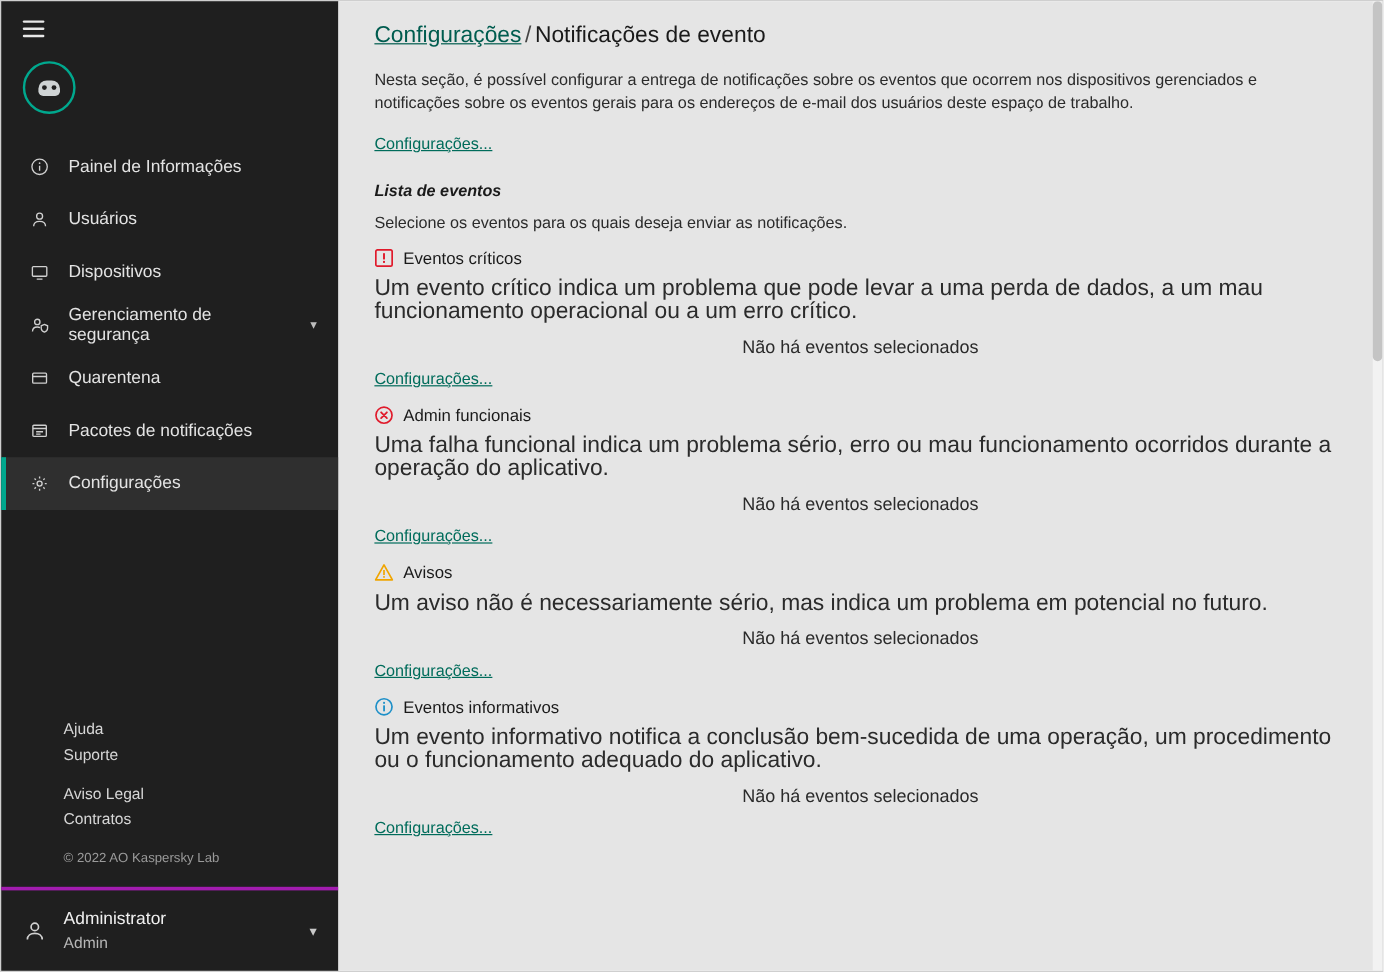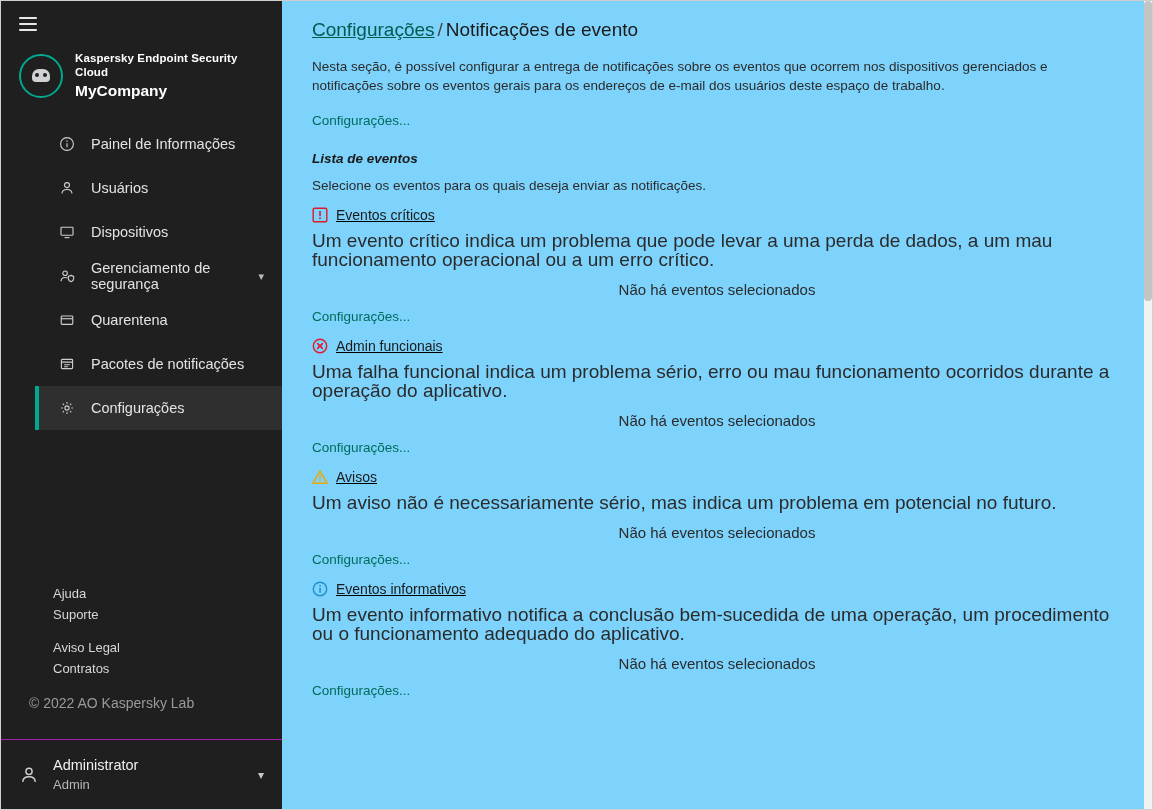--- a/index.html
+++ b/index.html
@@ -105,21 +105,20 @@
   .nav-item {
     display: flex;
     align-items: center;
     height: 44px;
     padding-left: 22px;
     gap: 14px;
     font-size: 14.5px;
     color: #e3e3e3;
     cursor: pointer;
     position: relative;
-    margin-left: 34px;
   }
   .nav-item.active {
     background: #2f2f2f;
   }
   .nav-item.active::before {
     content: "";
     position: absolute;
     left: 0; top: 0; bottom: 0;
     width: 4px;
     background: #00a88e;
@@ -145,47 +144,47 @@
 
   .footer-links {
     padding-left: 52px;
     font-size: 13px;
     line-height: 21px;
     color: #d6d6d6;
   }
   .footer-links div { cursor: pointer; }
   .footer-gap { height: 12px; }
   .copyright {
-    padding-left: 28px;
-    font-size: 14px;
+    padding-left: 52px;
+    font-size: 11px;
     color: #9a9a9a;
     margin-top: 16px;
-    margin-bottom: 28px;
+    margin-bottom: 18px;
   }
 
   .account {
-    border-top: 1px solid #a21caf;
+    border-top: 3px solid #a21caf;
     height: 70px;
     display: flex;
     align-items: center;
     padding: 0 18px 0 18px;
     gap: 14px;
     cursor: pointer;
   }
   .acct-ico { width: 20px; height: 20px; min-width: 20px; color: #d0d0d0; }
   .acct-text { flex: 1; line-height: 1.35; }
   .acct-name { font-size: 14.5px; color: #f0f0f0; }
   .acct-role { font-size: 13px; color: #b6b6b6; }
   .acct-chev { color: #c8c8c8; font-size: 12px; }
 
   
   .content {
     flex: 1;
     height: 808px;
-    background: #7dd3fc;
+    background: #e5e5e5;
     padding: 18px 30px 0 30px;
     overflow: hidden;
     position: relative;
   }
   .breadcrumb {
     font-size: 19px;
     color: #1a1a1a;
     margin-bottom: 16px;
     white-space: nowrap;
   }
@@ -203,20 +202,21 @@
     margin-bottom: 16px;
   }
   .recipients {
     font-size: 13.5px;
     color: #2b2b2b;
     margin-bottom: 8px;
   }
   .link {
     font-size: 13.5px;
     color: #006c5b;
+    text-decoration: underline;
     cursor: pointer;
     display: inline-block;
   }
   .section-title {
     font-size: 13.5px;
     font-weight: bold;
     color: #1a1a1a;
     margin-top: 22px;
     margin-bottom: 12px;
     font-style: italic;
@@ -225,21 +225,20 @@
     font-size: 13.5px;
     color: #2b2b2b;
     margin-bottom: 14px;
   }
   .evt-block { margin-bottom: 13px; }
   .evt-head {
     display: flex;
     align-items: flex-start;
     gap: 8px;
     margin-bottom: 8px;
-    text-decoration: underline;
   }
   .evt-title {
     font-size: 14px;
     color: #1a1a1a;
   }
   .evt-desc {
     font-size: 19px;
     color: #2b2b2b;
     line-height: 19px;
     max-width: 815px;
@@ -285,24 +284,20 @@
       <span class="bars">
           <i></i>
           <i></i>
           <i></i>
         </span>
     </div>
 
     <div class="brand">
       <div class="brand-logo">
         <div class="inner"></div>
-      </div>
-      <div class="brand-text">
-        <div class="brand-product">Kaspersky Endpoint Security Cloud</div>
-        <div class="brand-company">MyCompany</div>
       </div>
     </div>
 
     <div class="nav">
 
       <div class="nav-item">
         <span class="nav-ico">
           <svg class="ico16" viewBox="0 0 20 20" fill="none" stroke="currentColor" stroke-width="1.4">
             <circle cx="10" cy="10" r="8"></circle>
               <path d="M10 9v5"></path>

